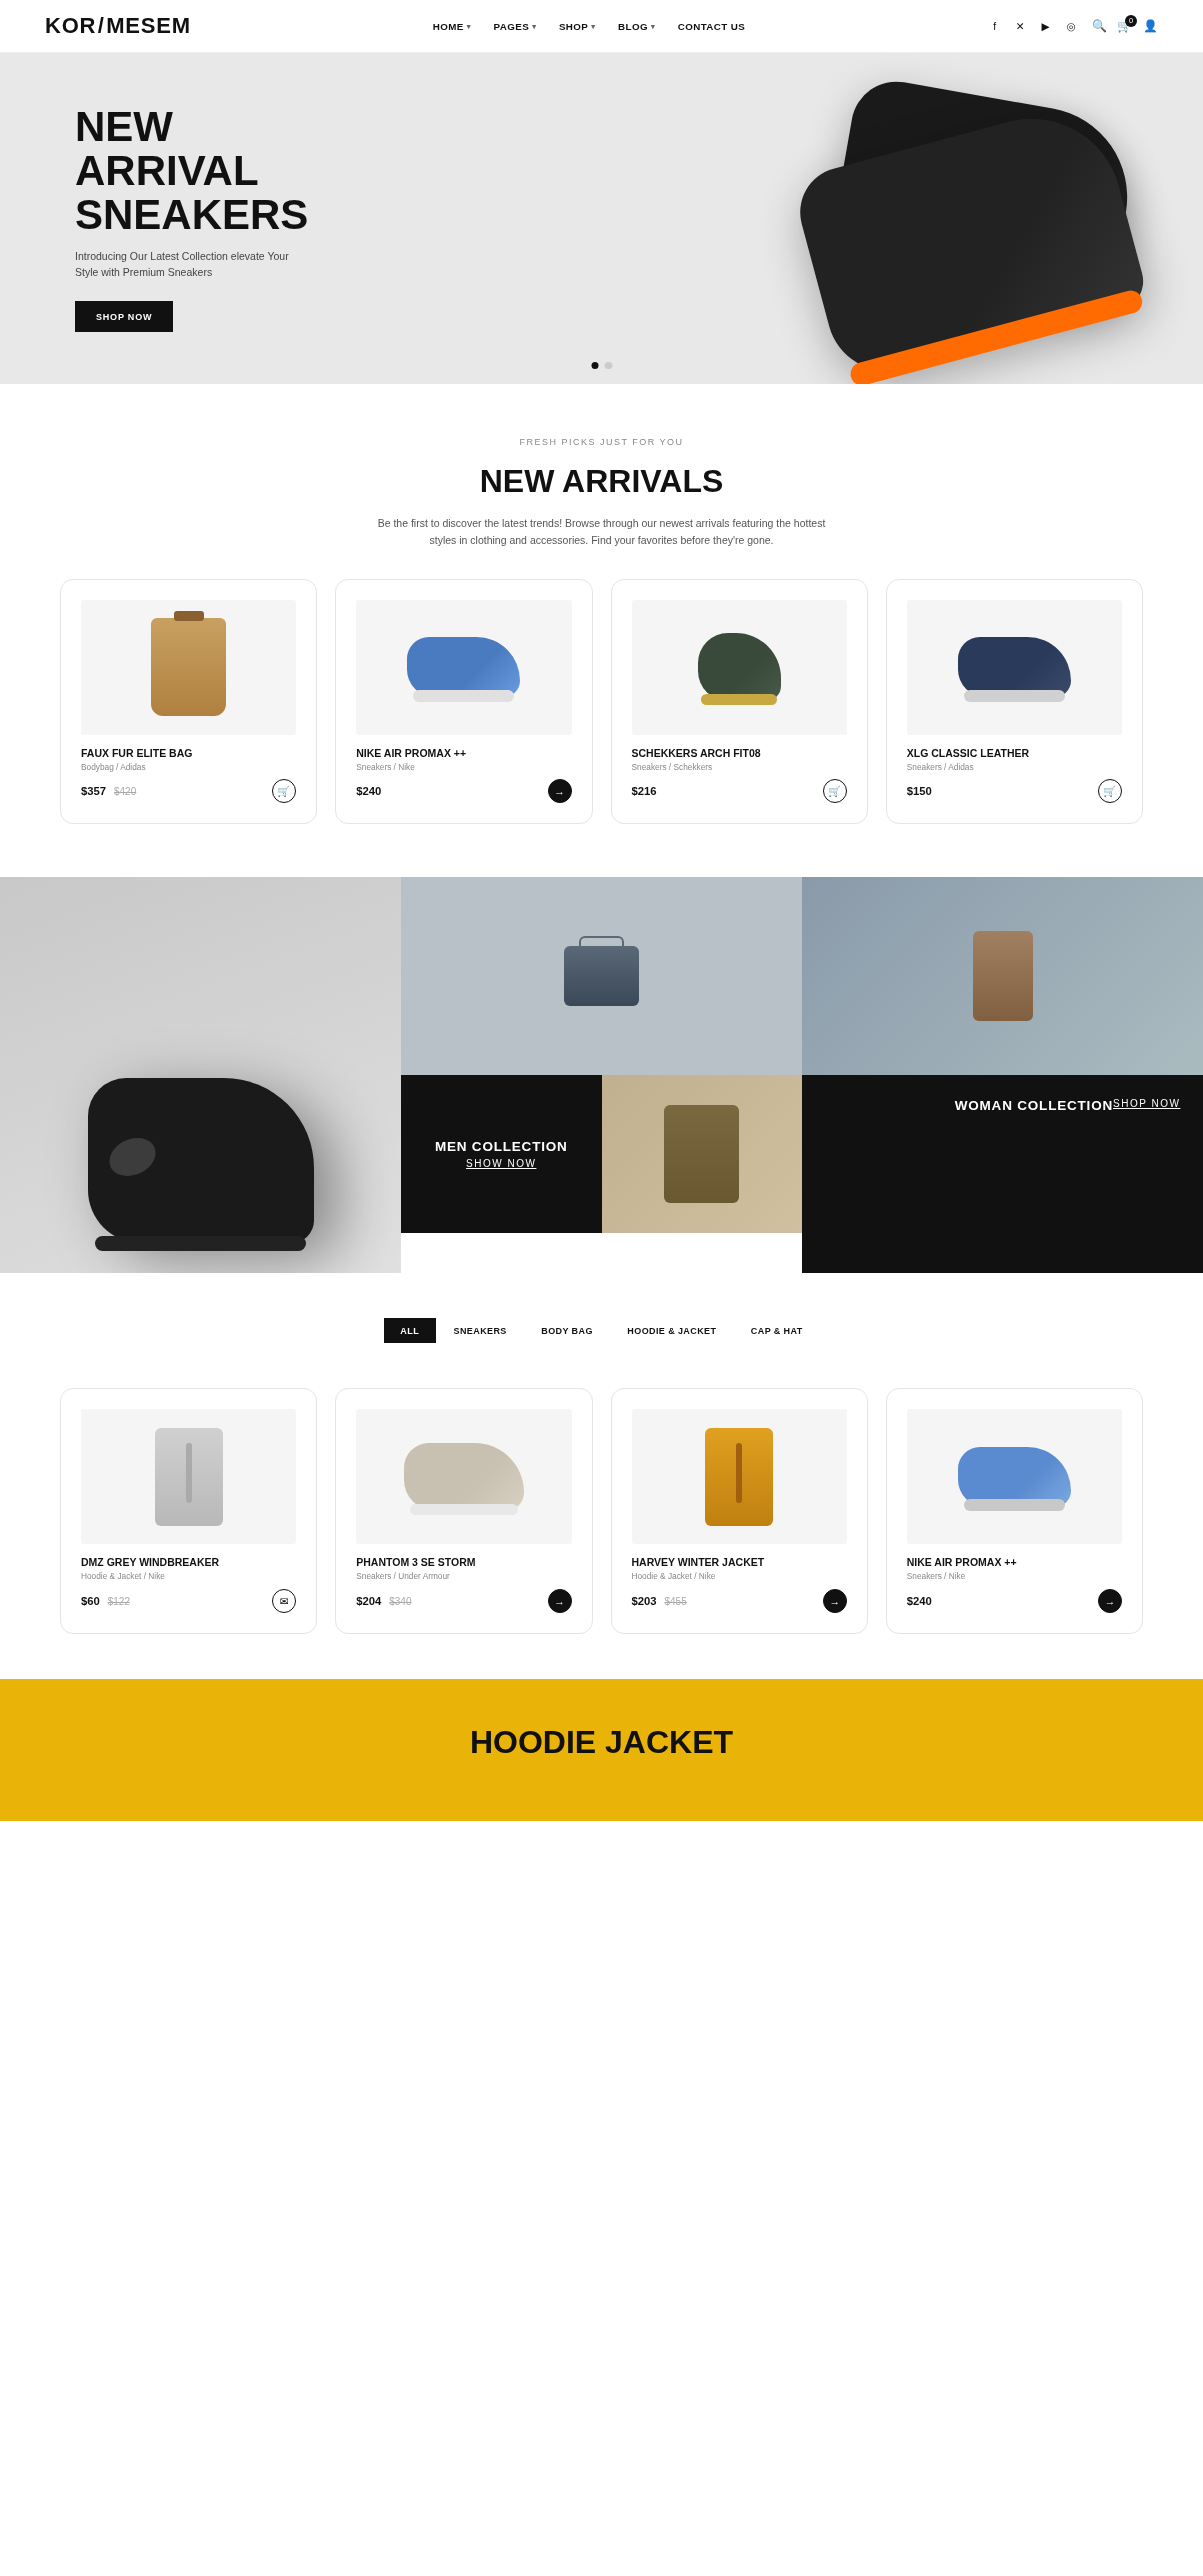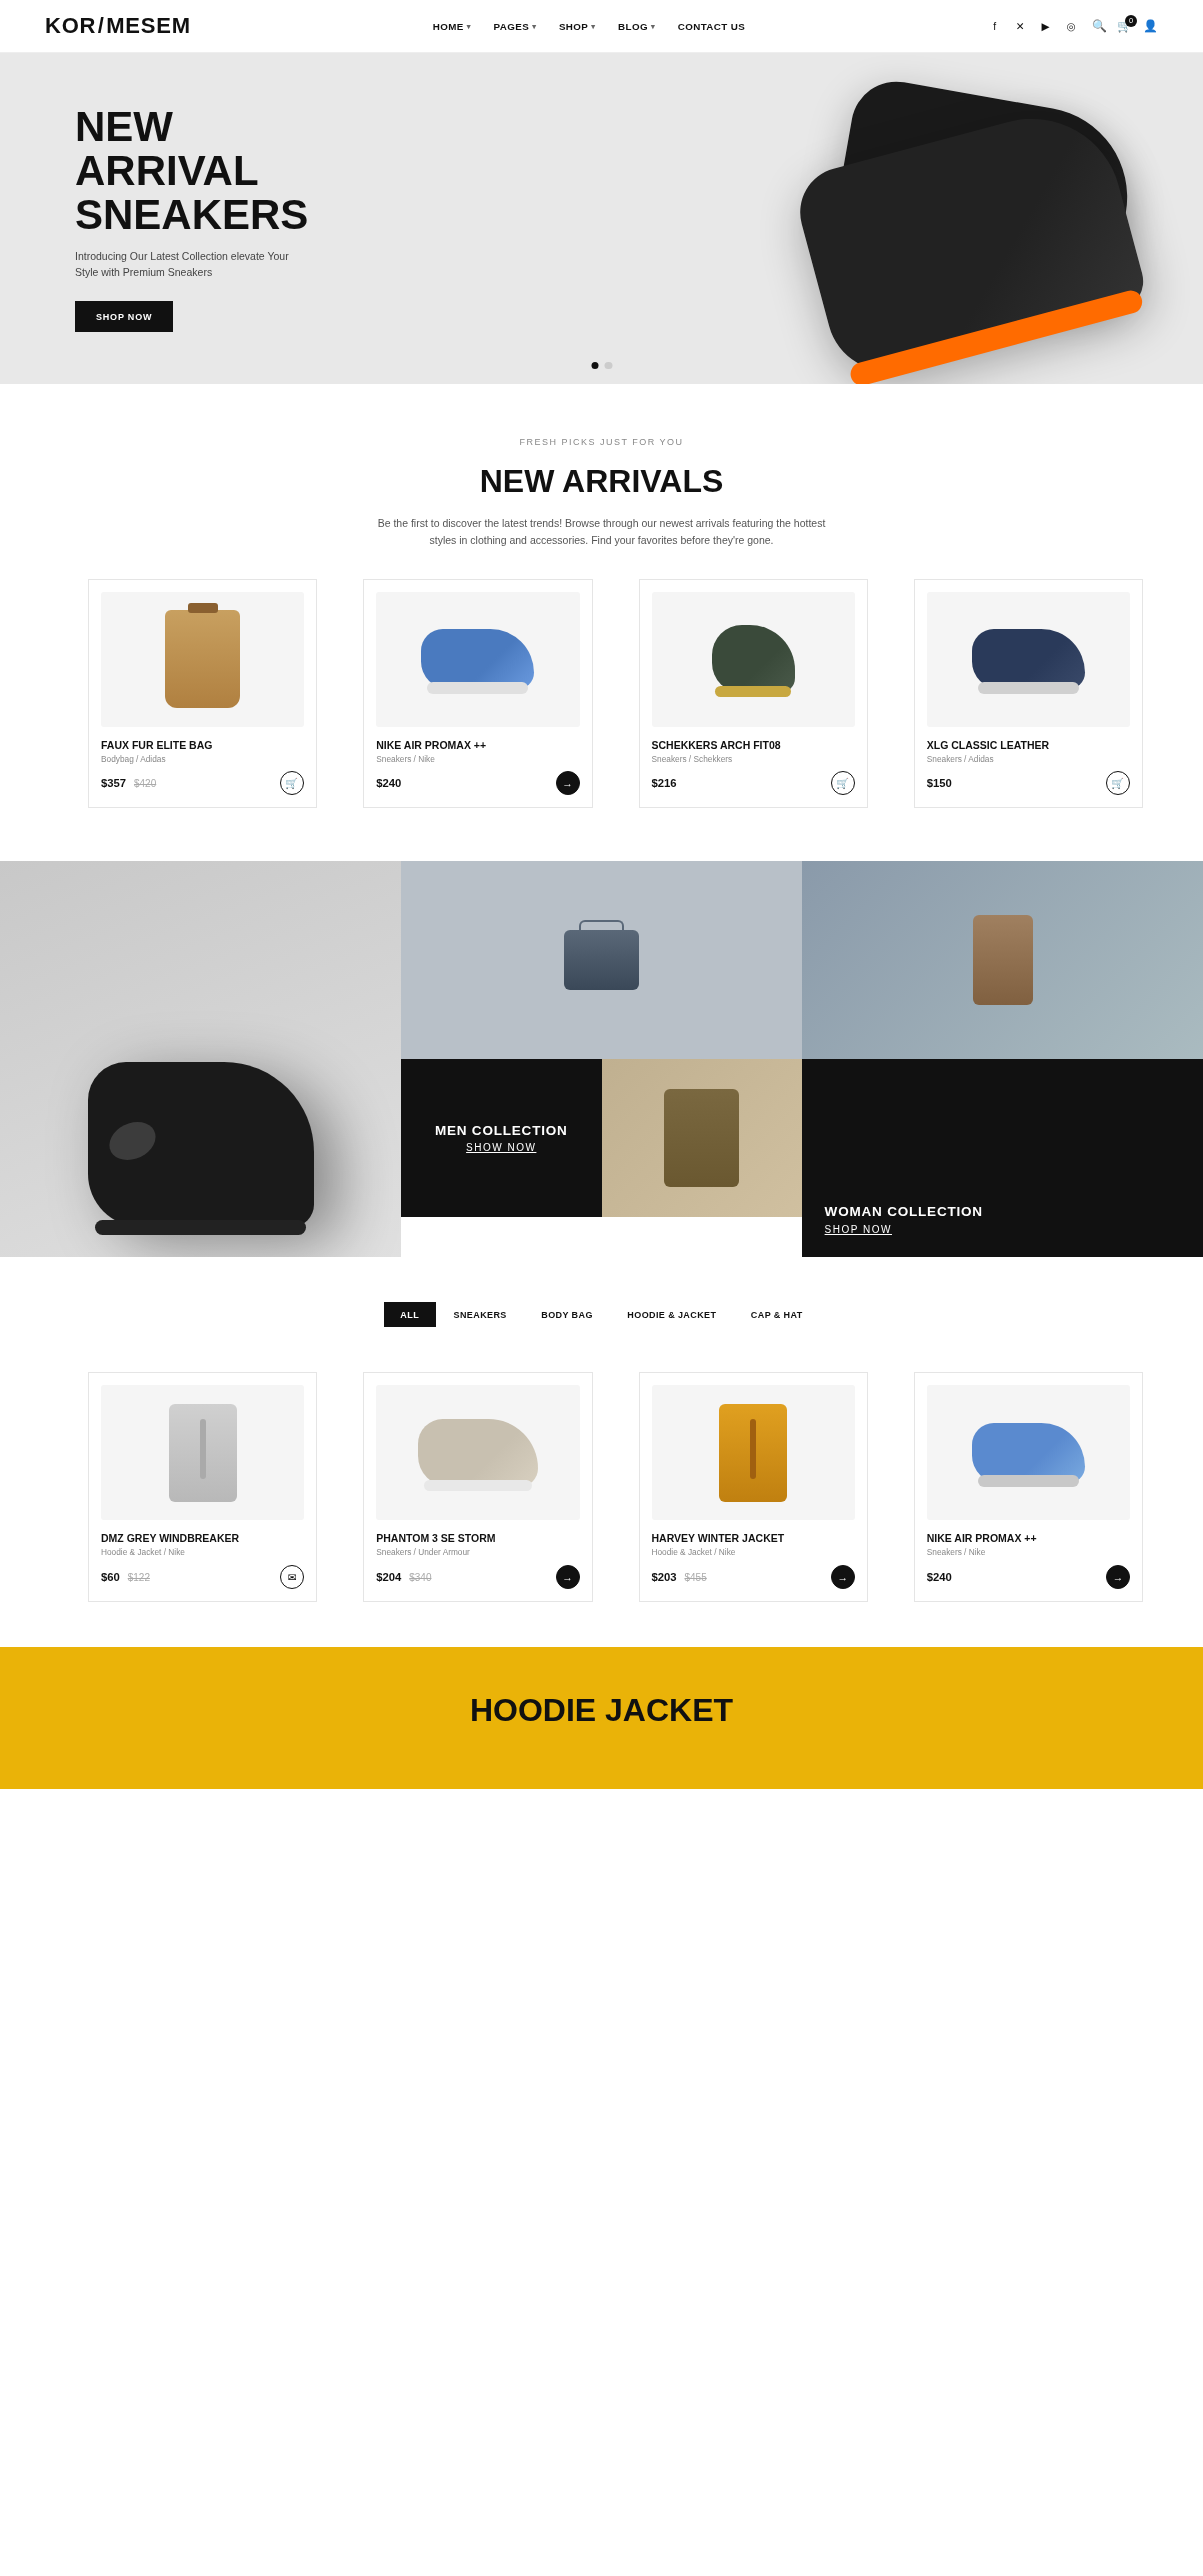--- a/index.html
+++ b/index.html
@@ -216,26 +216,25 @@
       max-width: 451px;
       margin: 0 auto 30px;
     }
     .products-grid {
       display: grid;
       grid-template-columns: repeat(4, 1fr);
       gap: 18px;
     }
     .product-card {
       border: 0.8px solid #e5e5e5;
-      border-radius: 0;
-      padding: 12px;
+      border-radius: 13px;
+      padding: 20px;
       text-align: left;
       background: #fff;
       position: relative;
-      margin-left: 28px;
     }
     .product-image-area {
       height: 135px;
       display: flex;
       align-items: center;
       justify-content: center;
       margin-bottom: 12px;
       background: #f5f5f5;
       border-radius: 3px;
     }
@@ -394,21 +393,21 @@
     .collection-show-now {
       font-size: 10px;
       letter-spacing: 1.5px;
       text-transform: uppercase;
       text-decoration: underline;
       cursor: pointer;
     }
     .woman-black {
       background: #111;
       display: flex;
-      flex-direction: column;
+      flex-direction: row;
       align-items: flex-start;
       justify-content: flex-end;
       padding: 22.6px;
       color: #fff;
     }
     .woman-black .collection-label { color: #fff; }
     .woman-black .collection-show-now { color: #fff; }
 
     
     .filter-section {

